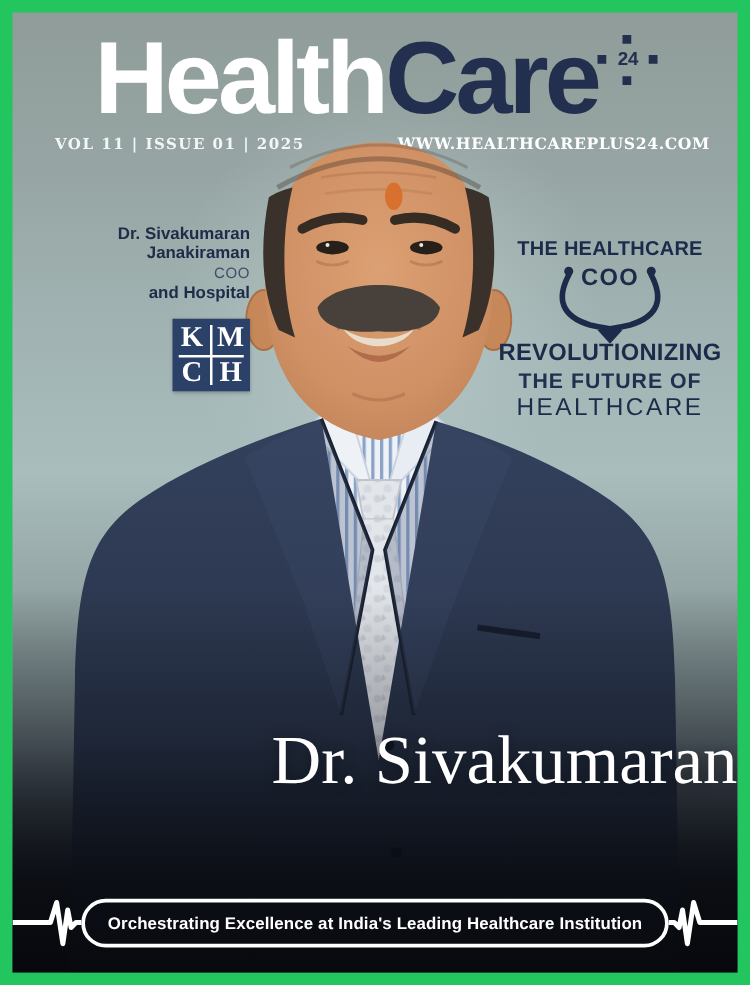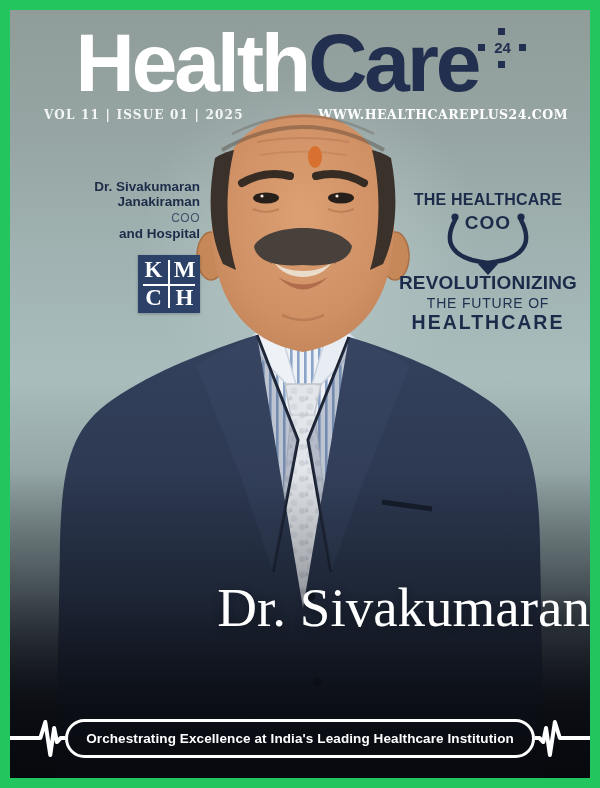--- a/index.html
+++ b/index.html
@@ -59,22 +59,22 @@
 
   
   .right-info { position:absolute; top:181px; left:383px; width:190px; text-align:center;
     z-index:5; color:#1d2b4a; }
   .ri-1 { font-size:16px; font-weight:800; letter-spacing:0.2px; }
   .steth-wrap { position:relative; height:64px; margin-top:2px; }
   .steth-wrap .coo { position:absolute; top:1px; left:0; width:100%;
     font-size:19px; font-weight:800; letter-spacing:1px; }
   .steth-wrap svg { position:absolute; inset:0; width:100%; height:100%; }
   .ri-3 { font-size:19px; font-weight:800; letter-spacing:0.2px; margin-top:-3px; }
-  .ri-4 { font-size:14px; font-weight:400; letter-spacing:0.8px; color:#20304f; margin-top:1px; }
-  .ri-5 { font-size:19.5px; font-weight:700; letter-spacing:2px; }
+  .ri-4 { font-size:17px; font-weight:700; letter-spacing:0.8px; color:#20304f; margin-top:1px; }
+  .ri-5 { font-size:19.5px; font-weight:400; letter-spacing:2px; }
 
   
   .name-block { position:absolute; top:570px; left:0; width:100%; text-align:right; z-index:6;
     font-family:"Liberation Serif", serif; font-weight:400; color:#ffffff;
     font-size:55px; line-height:1.0; text-shadow:0 2px 10px rgba(0,0,0,0.35); }
 
   
   .banner { position:absolute; top:701px; left:0; right:0; height:54px;
     display:flex; align-items:center; z-index:7; }
   .ekg { flex:1; height:54px; min-width:40px; }

